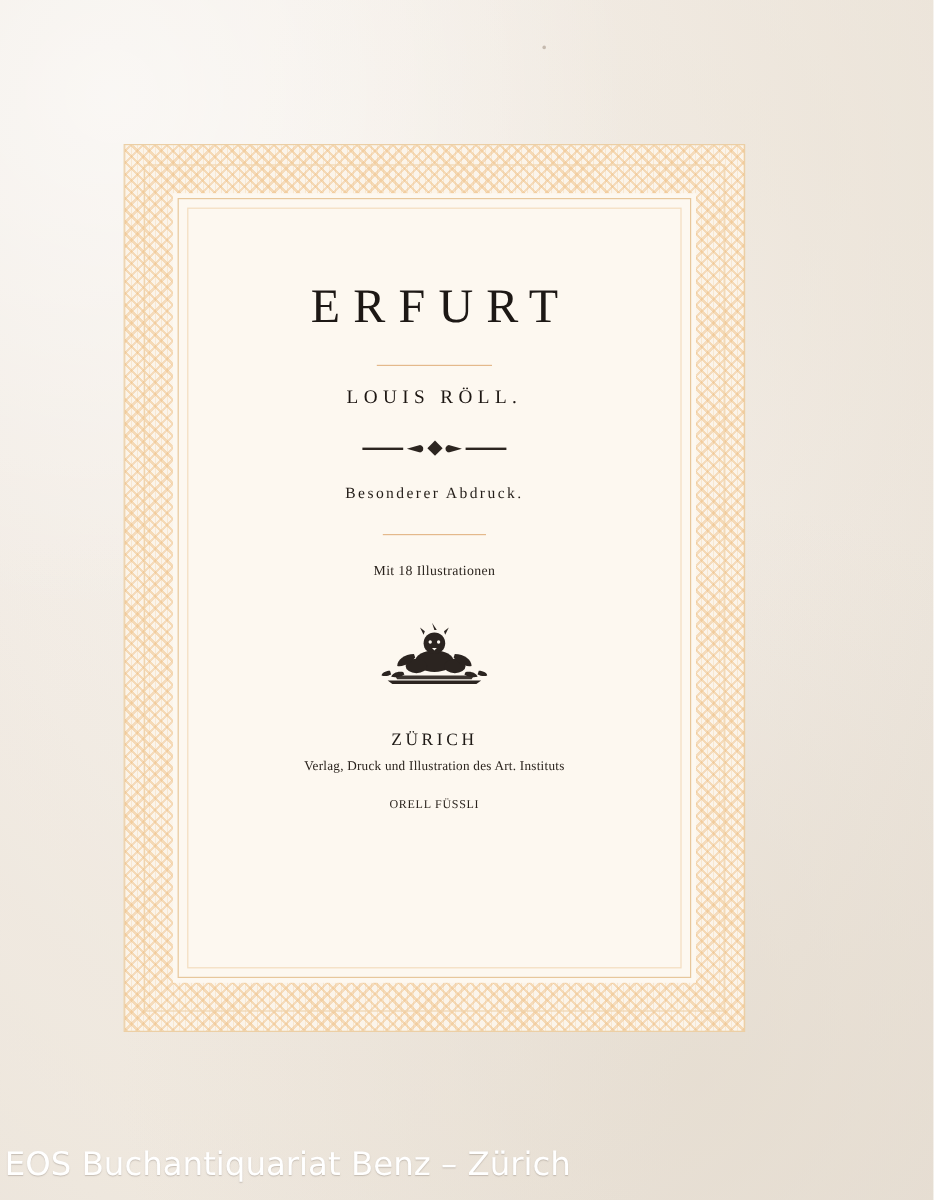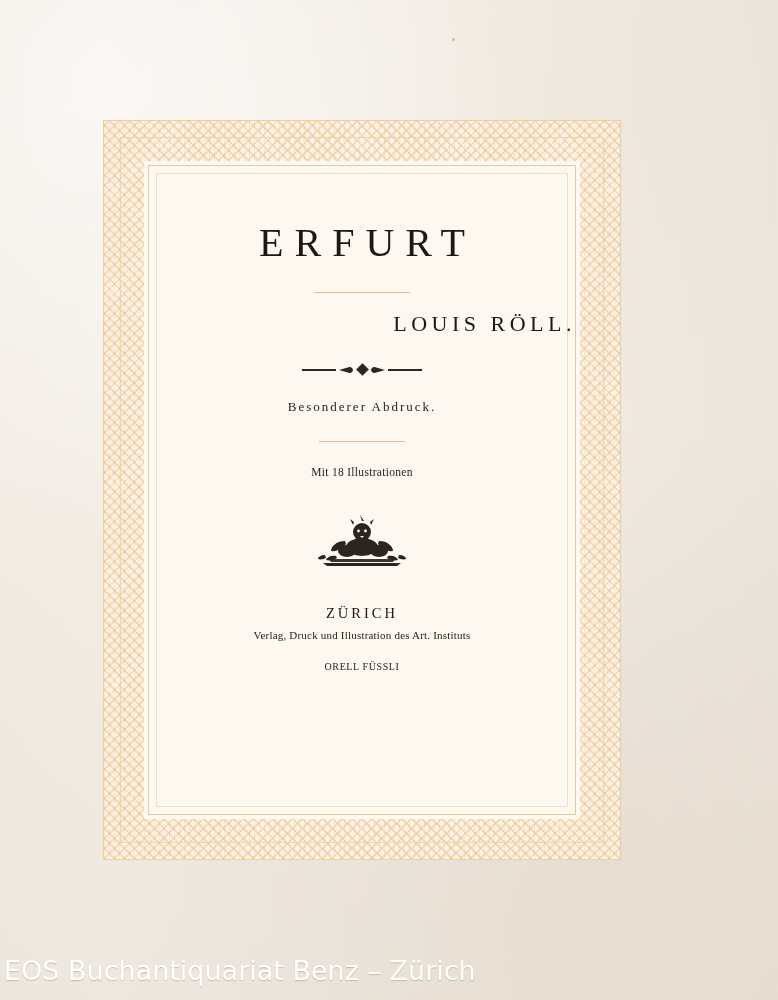--- a/index.html
+++ b/index.html
@@ -97,21 +97,21 @@
     width: 412px;
     height: 634px;
     box-sizing: border-box;
     border: 1px solid #f3ddbf;
   }
 
   
   #title-block {
     position: absolute;
     left: 148px;
-    top: 153px;
+    top: 165px;
     width: 428px;
     height: 650px;
     text-align: center;
     color: #231d18;
   }
 
   .main-title {
     margin: 0;
     padding-top: 66px;
     font-family: "Liberation Serif", serif;
@@ -139,24 +139,23 @@
   }
 
   .byline {
     margin-top: 24px;
     font-size: 12.5px;
     letter-spacing: 2.6px;
     color: #2a231d;
   }
   .author {
     margin-top: 18px;
-    font-size: 22px;
+    font-size: 16px;
     letter-spacing: 4.5px;
     color: #1d1713;
-    text-align: right;
   }
 
   
   #fleuron {
     margin: 26px auto 0 auto;
     width: 120px;
     height: 14px;
     position: relative;
   }
   #fleuron .bar {

